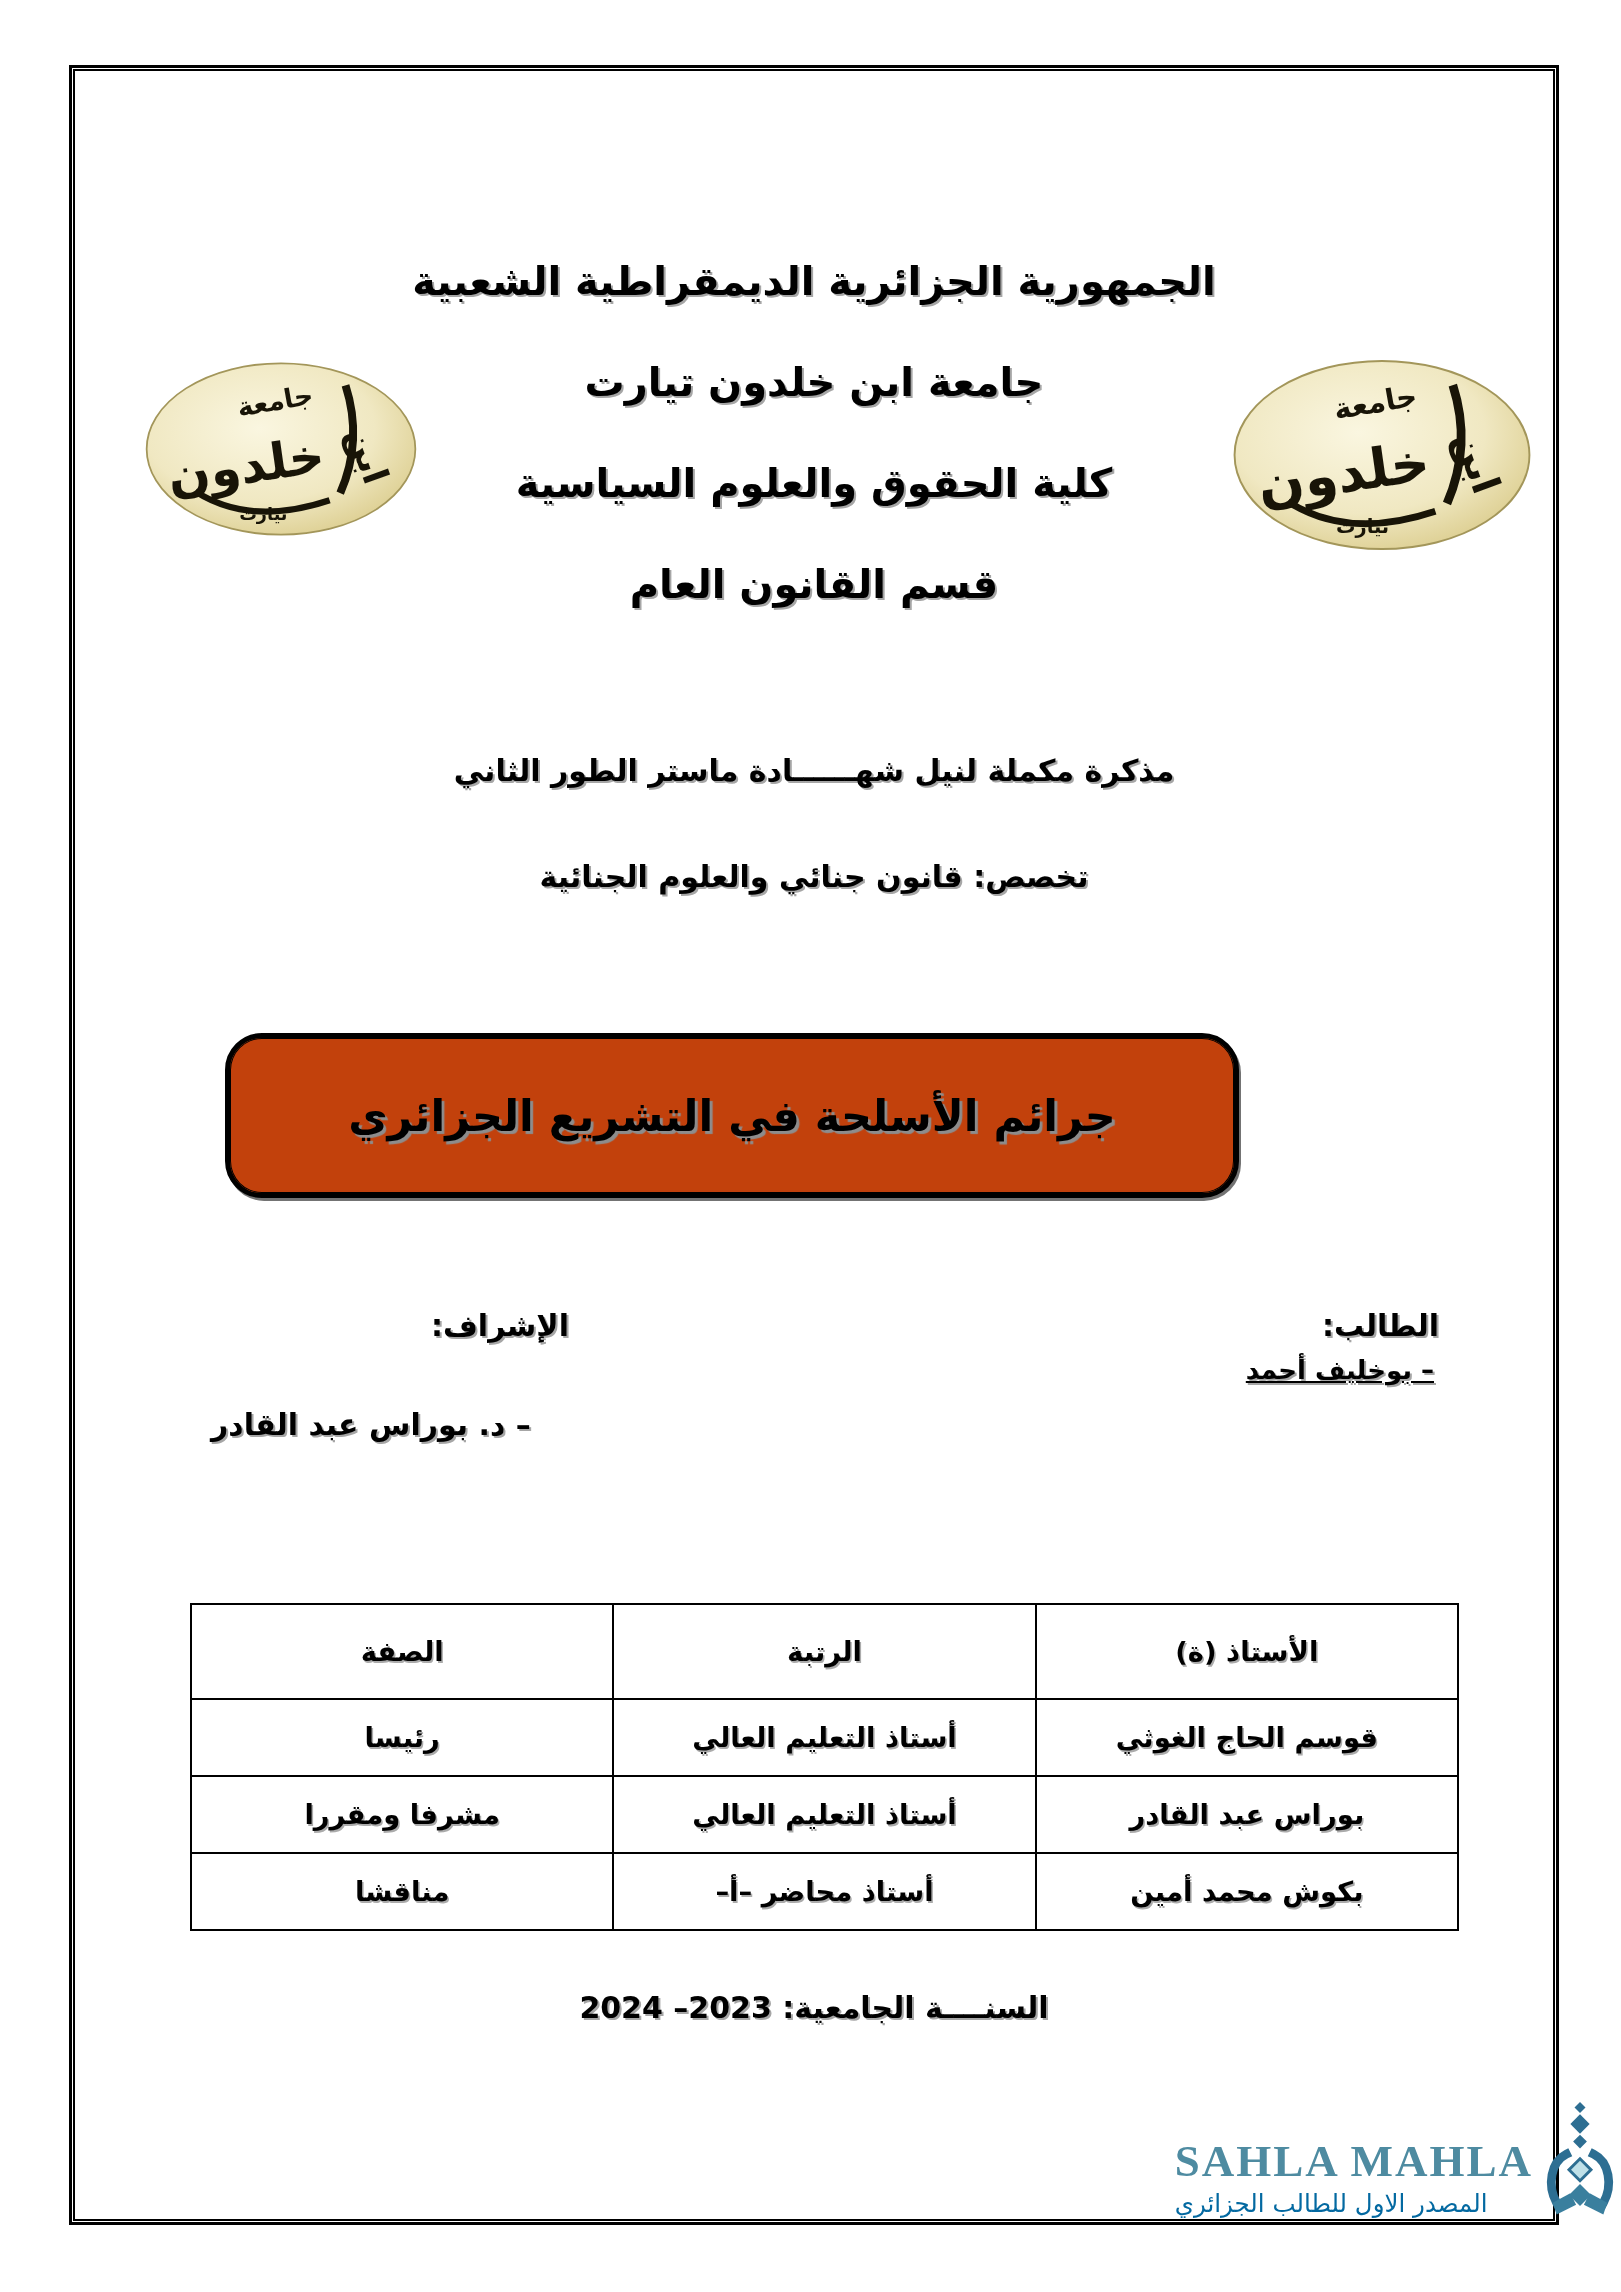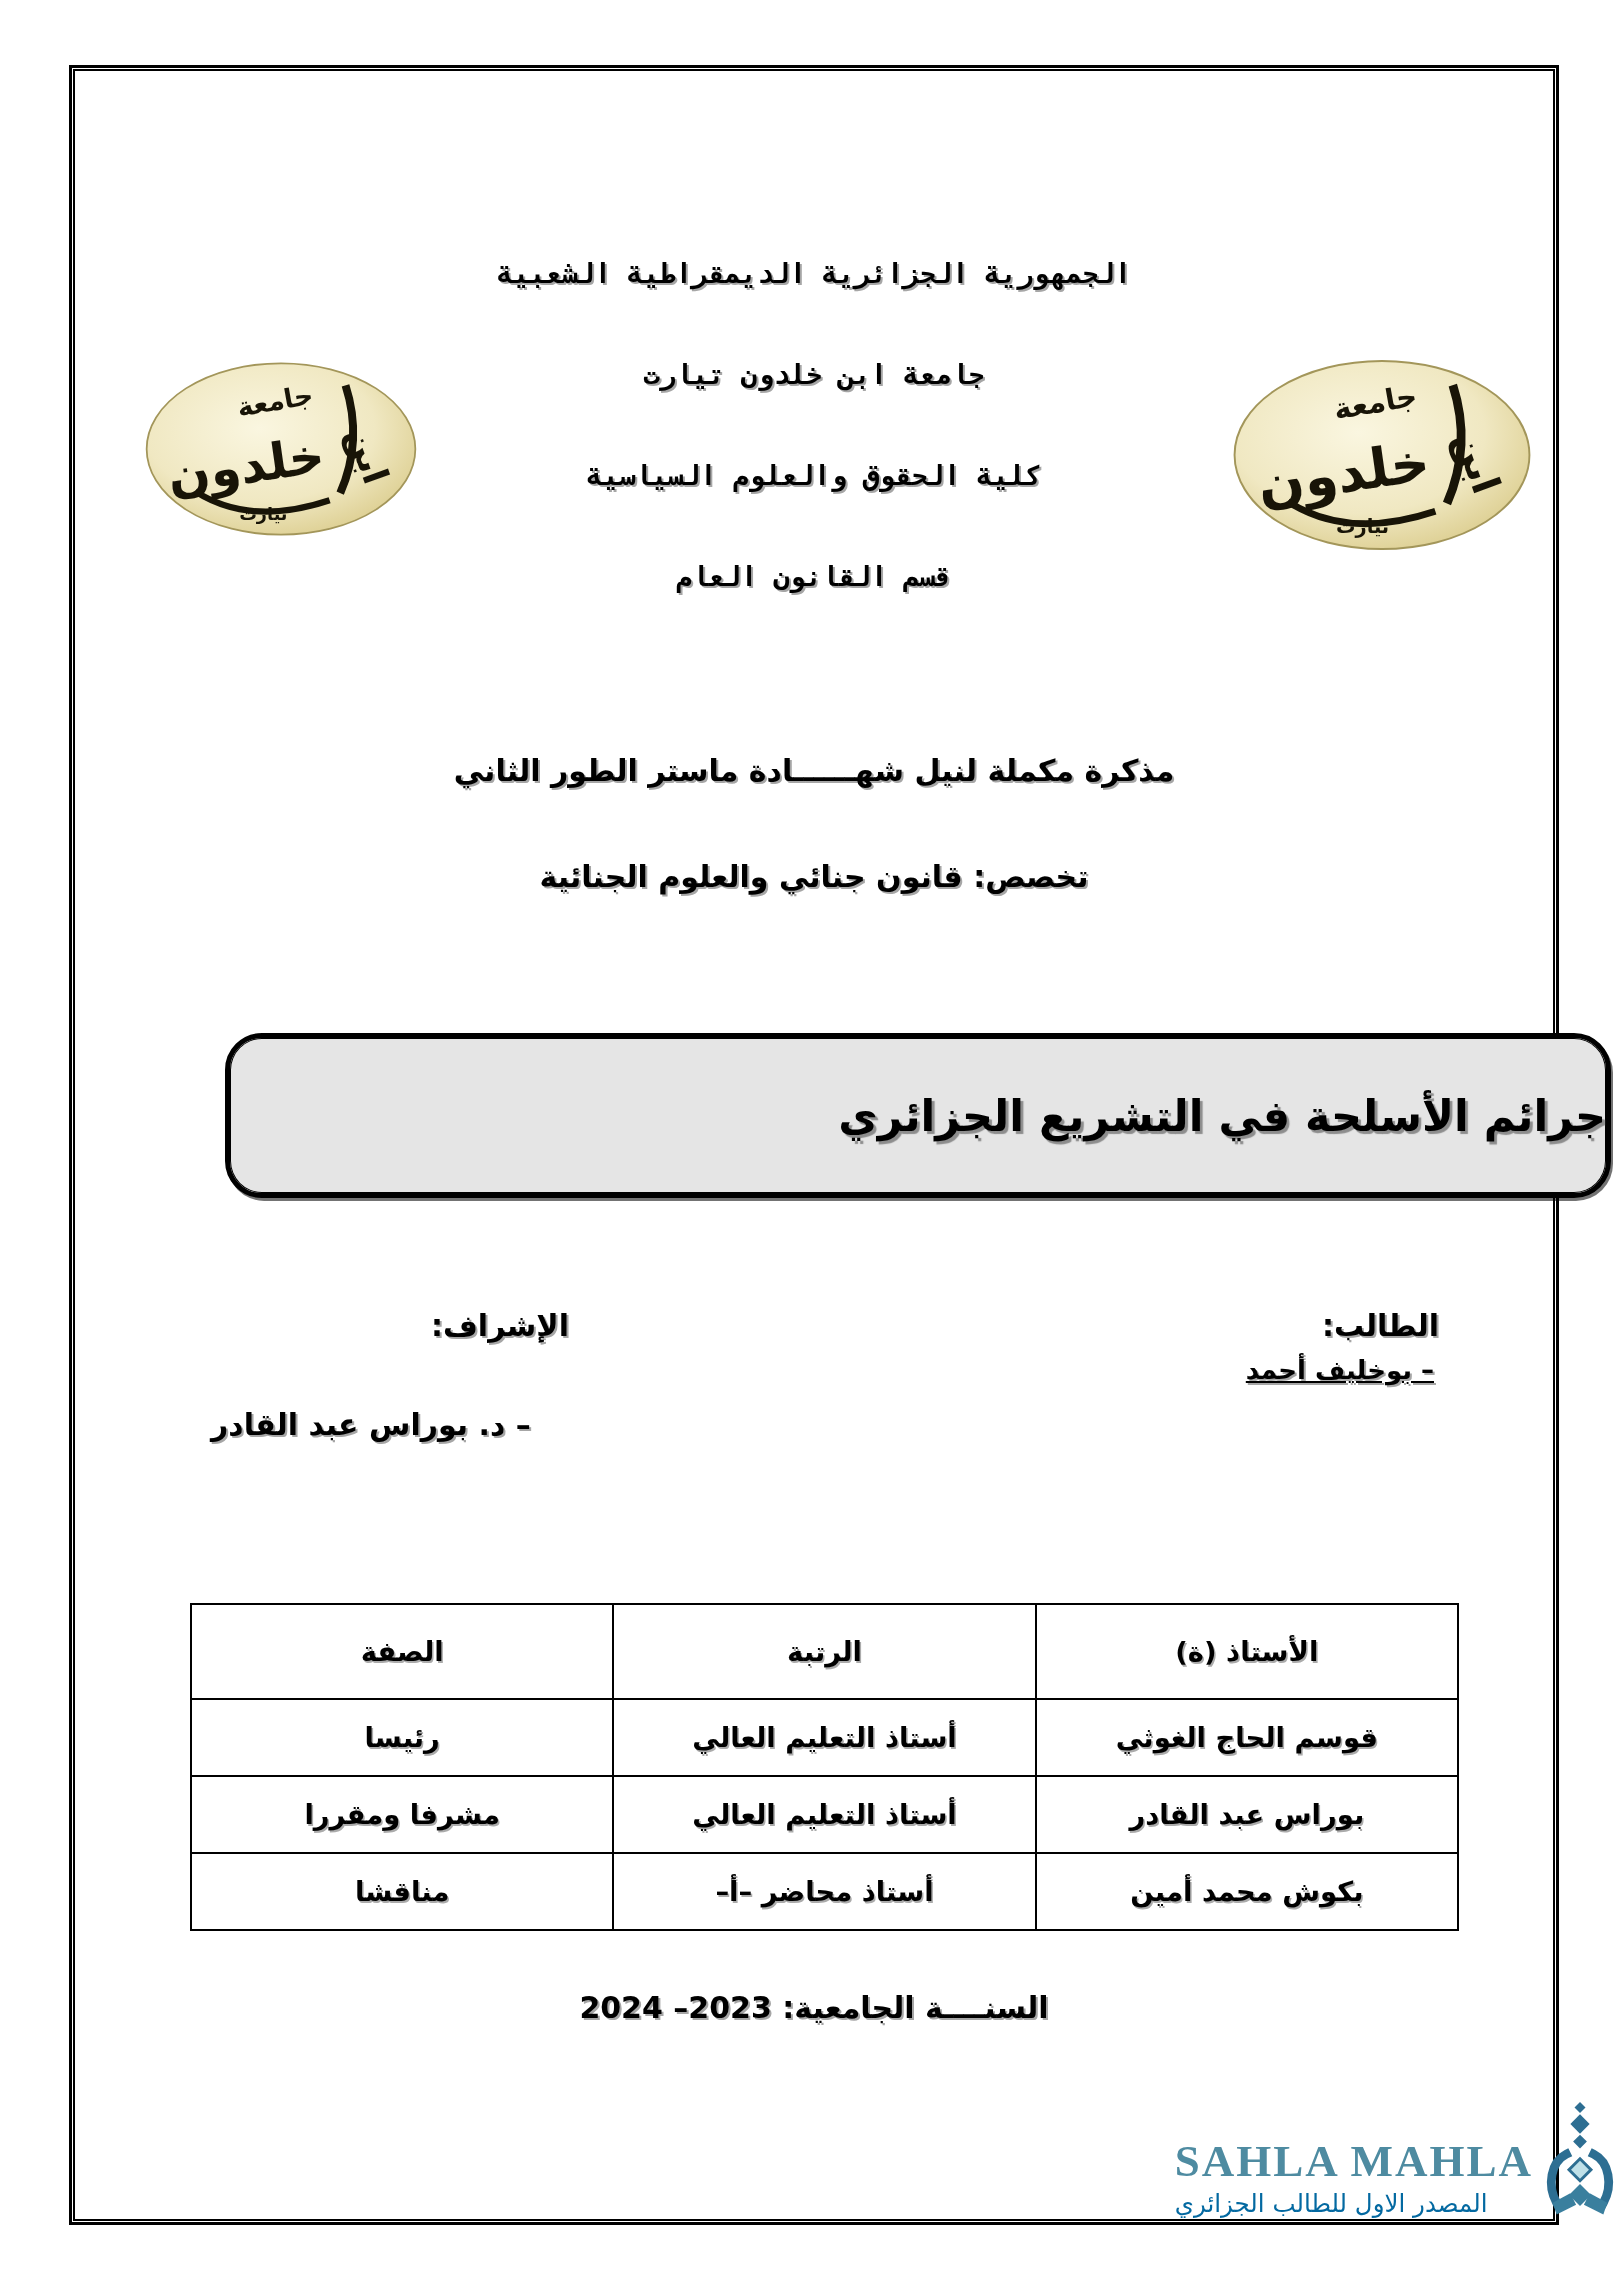--- a/index.html
+++ b/index.html
@@ -11,34 +11,34 @@
   .frame {
     position:absolute; left:69px; top:65px; width:1490px; height:2160px;
     box-sizing:border-box; border:3.9px solid #000;
   }
   .frame-inner { position:absolute; inset:1px; border:2px solid #000; }
 
   .center-line {
     position:absolute; left:69px; width:1490px; text-align:center;
     font-weight:bold; color:#000; text-shadow:2px 2px 0 #a6a6a6;
   }
-  .h-line { font-size:27px;font-family:Liberation Mono, monospace; }
+  .h-line { font-size:40px; }
   .top1 { top:258px; } .top2 { top:359px; } .top3 { top:460px; } .top4 { top:561px; }
   .deg1 { top:753px; font-size:30px; }
   .deg2 { top:859px; font-size:30px; }
 
   .seal { position:absolute; }
   .seal-left  { left:144px; top:356px; width:274px; height:186px; }
   .seal-right { left:1230px; top:358px; width:304px; height:194px; }
 
   .title-box {
-    position:absolute; left:225px; top:1033px; width:1386px; height:165px;
+    position:absolute; left:225px; top:1033px; width:1014px; height:165px;
     box-sizing:border-box; border:5.9px solid #000; border-radius:37px;
     box-shadow:2px 2.9px 0 rgba(0,0,0,.55), inset 0 0 0 1px #000;
-    display:flex; align-items:center; background:#e5e5e5;
+    display:flex; align-items:center; justify-content:center; background:#c2410c;
   }
   .title-text { font-size:43px; font-weight:bold; text-shadow:2.9px 2.9px 1px #8d8d8d; }
 
   .abs { position:absolute; font-weight:bold; text-shadow:2px 2px 0 #a6a6a6; }
   .student-label   { top:1308px; right:182px; font-size:30px; }
   .supervise-label { top:1308px; left:431px;  font-size:30px; }
   .student-name    { top:1355px; right:187px; font-size:26px;text-decoration:underline; }
   .supervisor-name { top:1407px; left:211px;  font-size:30px; }
   .committee-heading { top:1512px; font-size:30px; }
 

